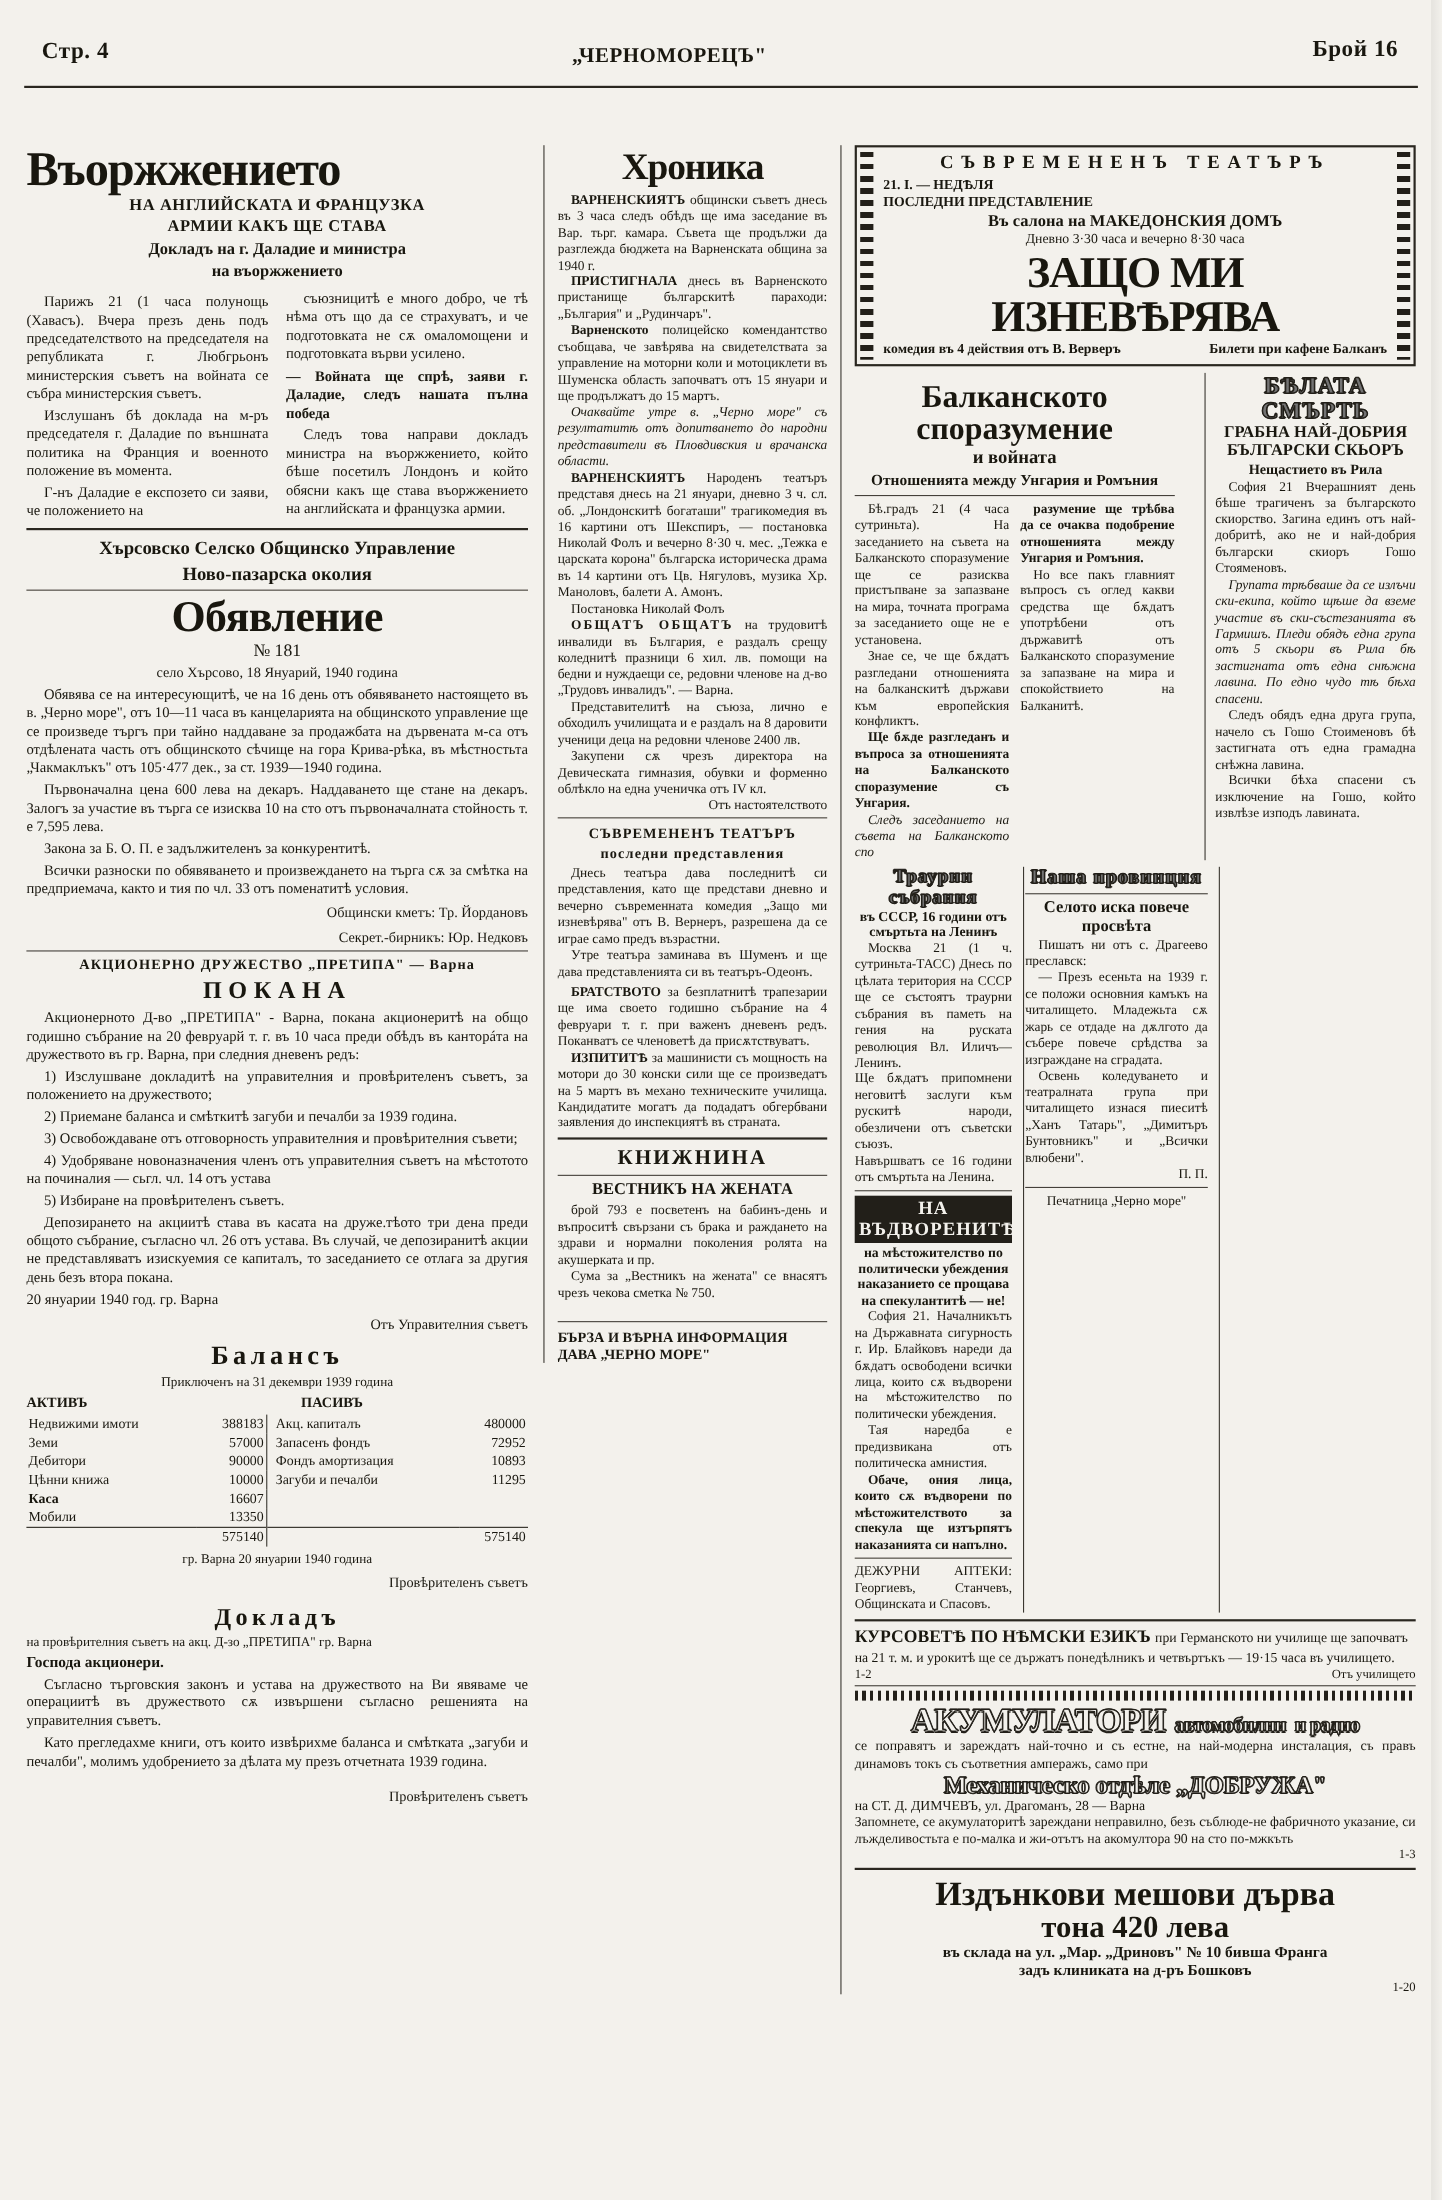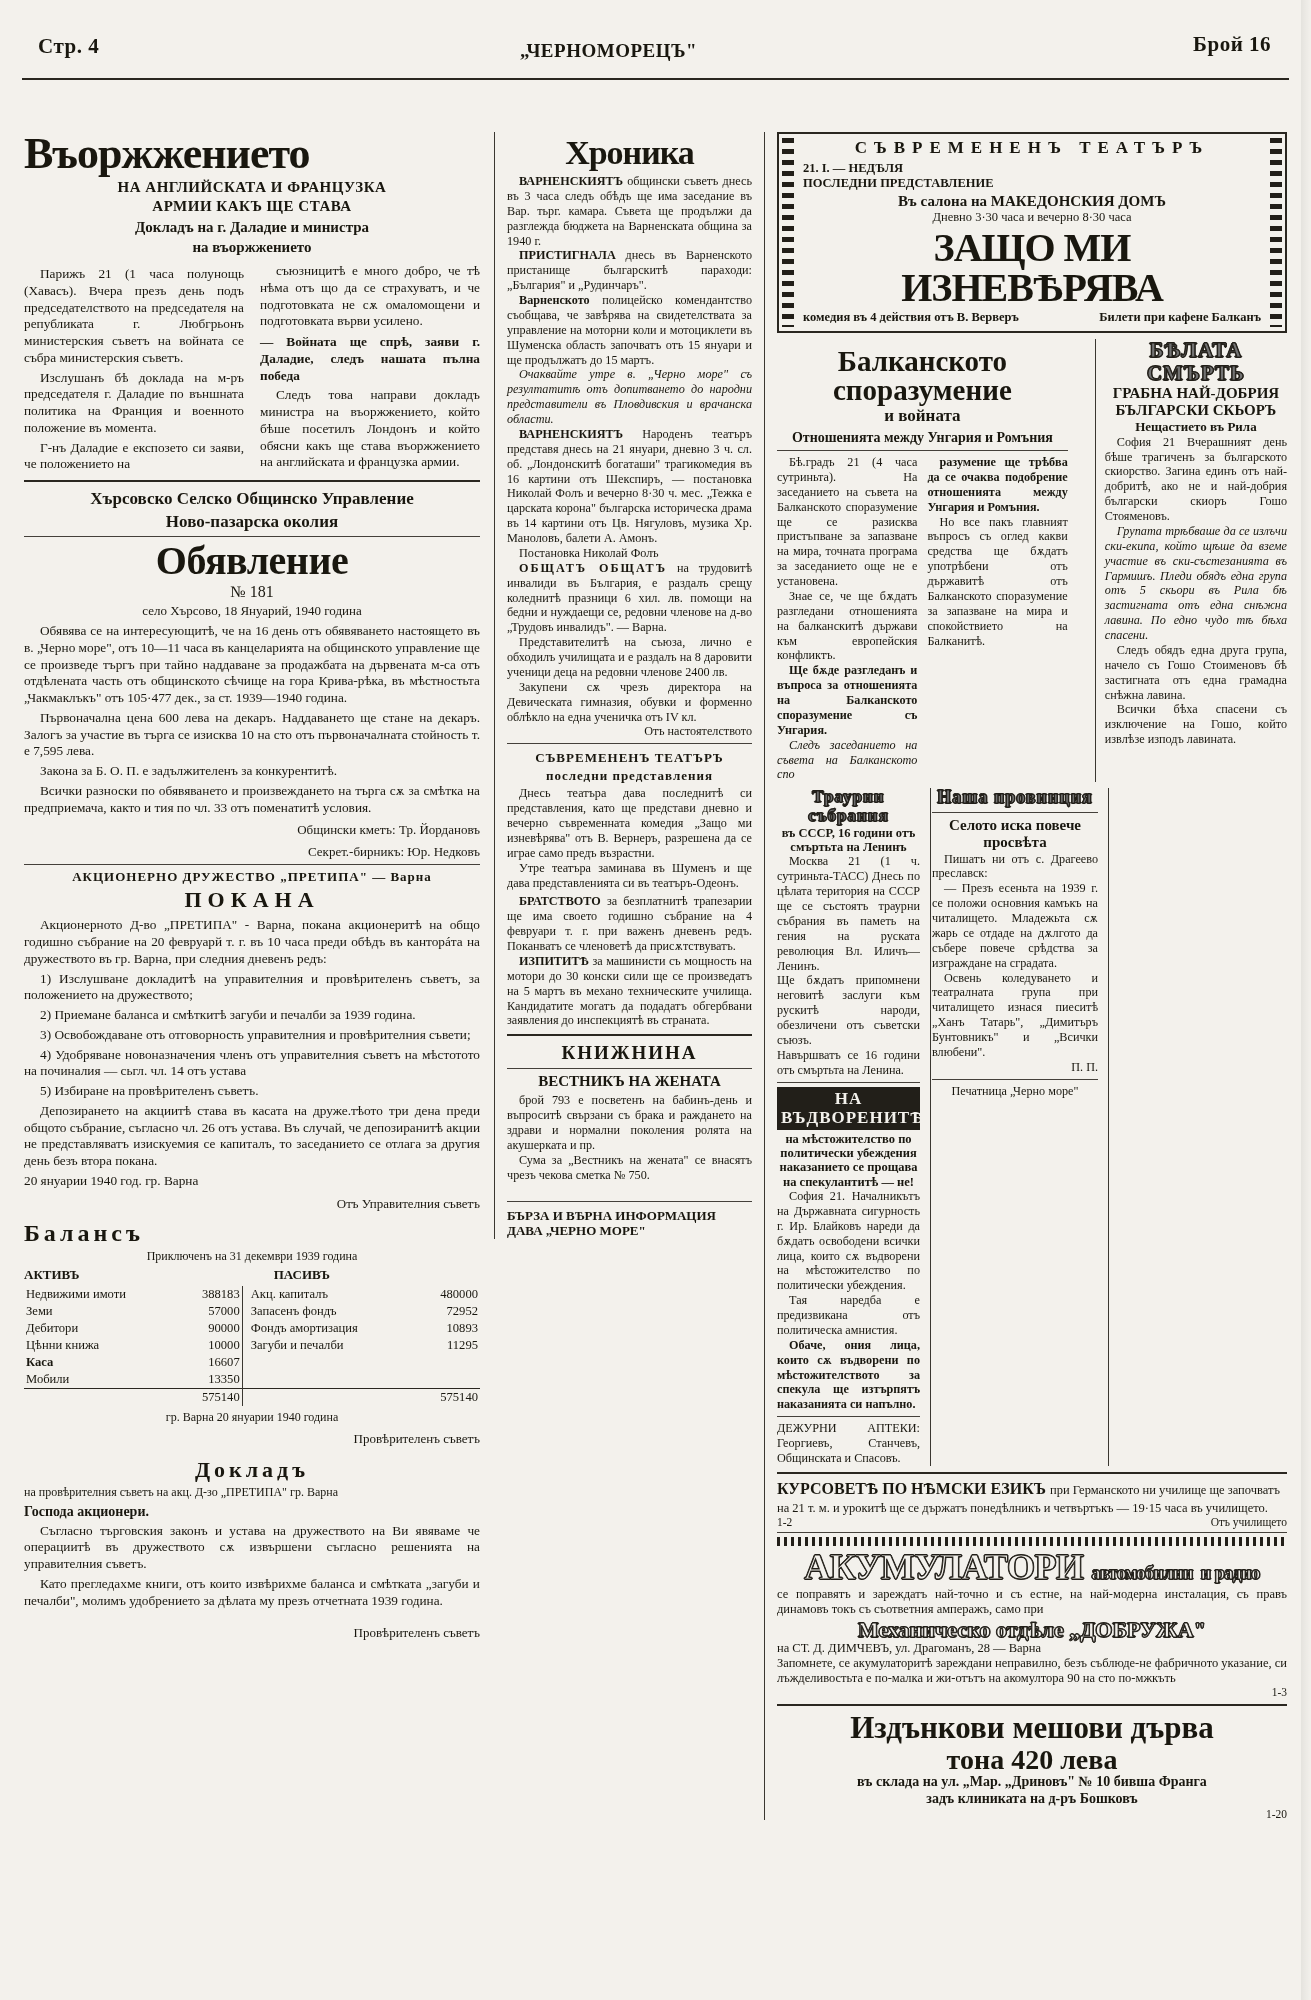--- a/index.html
+++ b/index.html
@@ -65,21 +65,21 @@
   .twocol-body{column-count:2;column-gap:16px;column-rule:0;}
 
   .sec-head{font-size:17px;font-weight:bold;text-align:center;line-height:1.25;margin:6px 0 2px;}
   .obyav{font-size:40px;font-weight:bold;text-align:center;letter-spacing:-.5px;line-height:1;margin:4px 0 0;}
   .obyav-no{font-size:16px;text-align:center;margin:2px 0 2px;}
   .obyav-date{font-size:13px;text-align:center;margin-bottom:4px;}
   .sig-right{text-align:right;font-size:13px;margin-top:6px;}
 
   .ad-head{font-size:13px;font-weight:bold;letter-spacing:1px;text-align:center;margin:4px 0 2px;}
   .pokana{font-size:22px;font-weight:bold;text-align:center;letter-spacing:6px;margin:2px 0 4px;}
-  .balans{font-size:24px;font-weight:bold;text-align:left;letter-spacing:4px;margin:8px 0 2px;}
+  .balans{font-size:24px;font-weight:bold;text-align:center;letter-spacing:4px;margin:8px 0 2px;}
   .dok{font-size:22px;font-weight:bold;text-align:center;letter-spacing:4px;margin:10px 0 2px;}
 
   table.bal{width:100%;border-collapse:collapse;font-size:12.6px;}
   table.bal td{padding:1px 2px;vertical-align:top;}
   table.bal td.num{text-align:right;white-space:nowrap;}
   table.bal td.mid{border-left:1px solid #3a3730;padding-left:8px;}
   .bal-head{display:flex;justify-content:space-between;font-size:13px;font-weight:bold;margin:3px 0;}
   .bal-total td{border-top:1px solid #2a2720;font-weight:normal;}
 
   
@@ -128,21 +128,21 @@
   .hd-sm{font-size:15px;font-weight:bold;text-align:center;line-height:1.15;}
 
   .bigad-title{font-size:31px;font-weight:bold;text-align:center;line-height:1.05;margin:6px 0 0;}
   .bigad-sub{font-size:28px;font-weight:bold;text-align:center;line-height:1.05;}
   .bigad-txt{font-size:14px;font-weight:bold;text-align:center;line-height:1.2;}
   .ad-line{font-size:12.5px;line-height:1.22;text-align:justify;}
   .ad-right{text-align:right;font-size:11.5px;}
 
   .kursove{font-size:16px;font-weight:bold;letter-spacing:0;line-height:1.1;font-family:Liberation Serif, serif;}
   .akkum{
-    font-size:36px;font-weight:bold;text-align:center;line-height:1.05;letter-spacing:-.5px;
+    font-size:30px;font-weight:bold;text-align:center;line-height:1.05;letter-spacing:-.5px;
     color:#f3f1ec;-webkit-text-stroke:1px #221f19;text-shadow:
       1px 0 0 #221f19,-1px 0 0 #221f19,0 1px 0 #221f19,0 -1px 0 #221f19;
   }
   .mech{
     font-size:22px;font-weight:bold;text-align:center;line-height:1.05;
     color:#f3f1ec;-webkit-text-stroke:1px #221f19;text-shadow:
       1px 0 0 #221f19,-1px 0 0 #221f19,0 1px 0 #221f19,0 -1px 0 #221f19;
   }
   .deco-band{
     height:9px;

